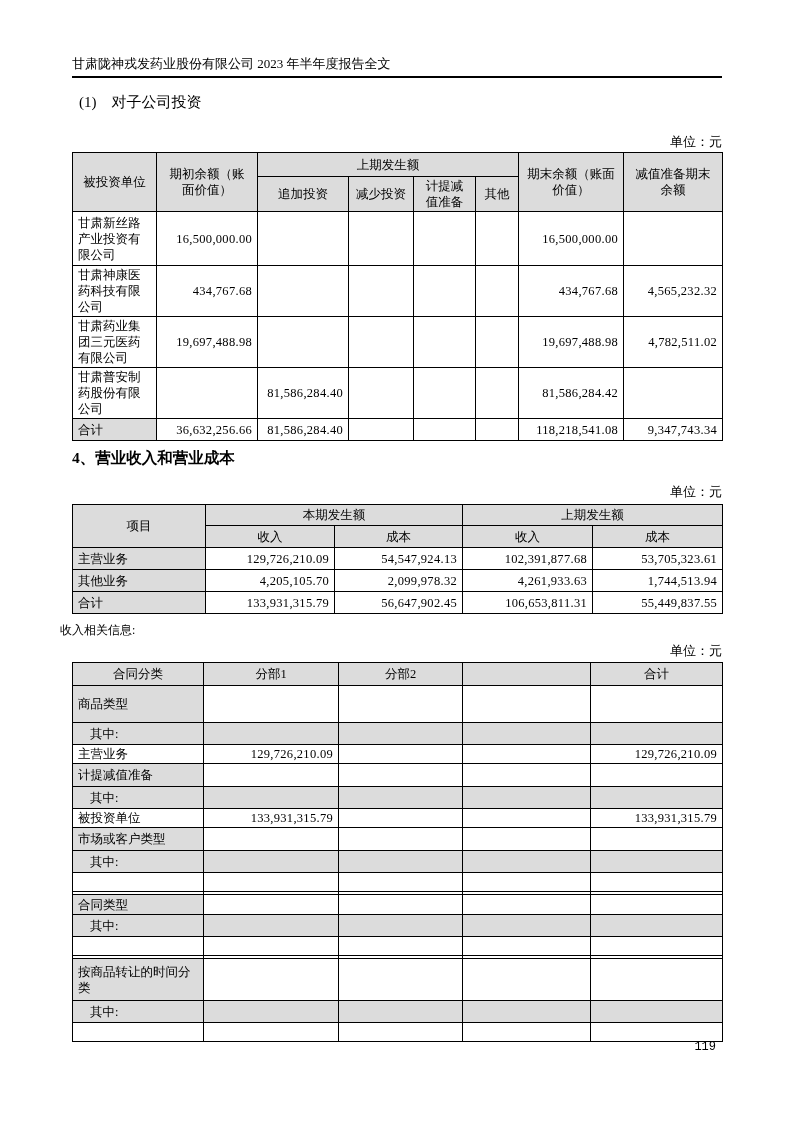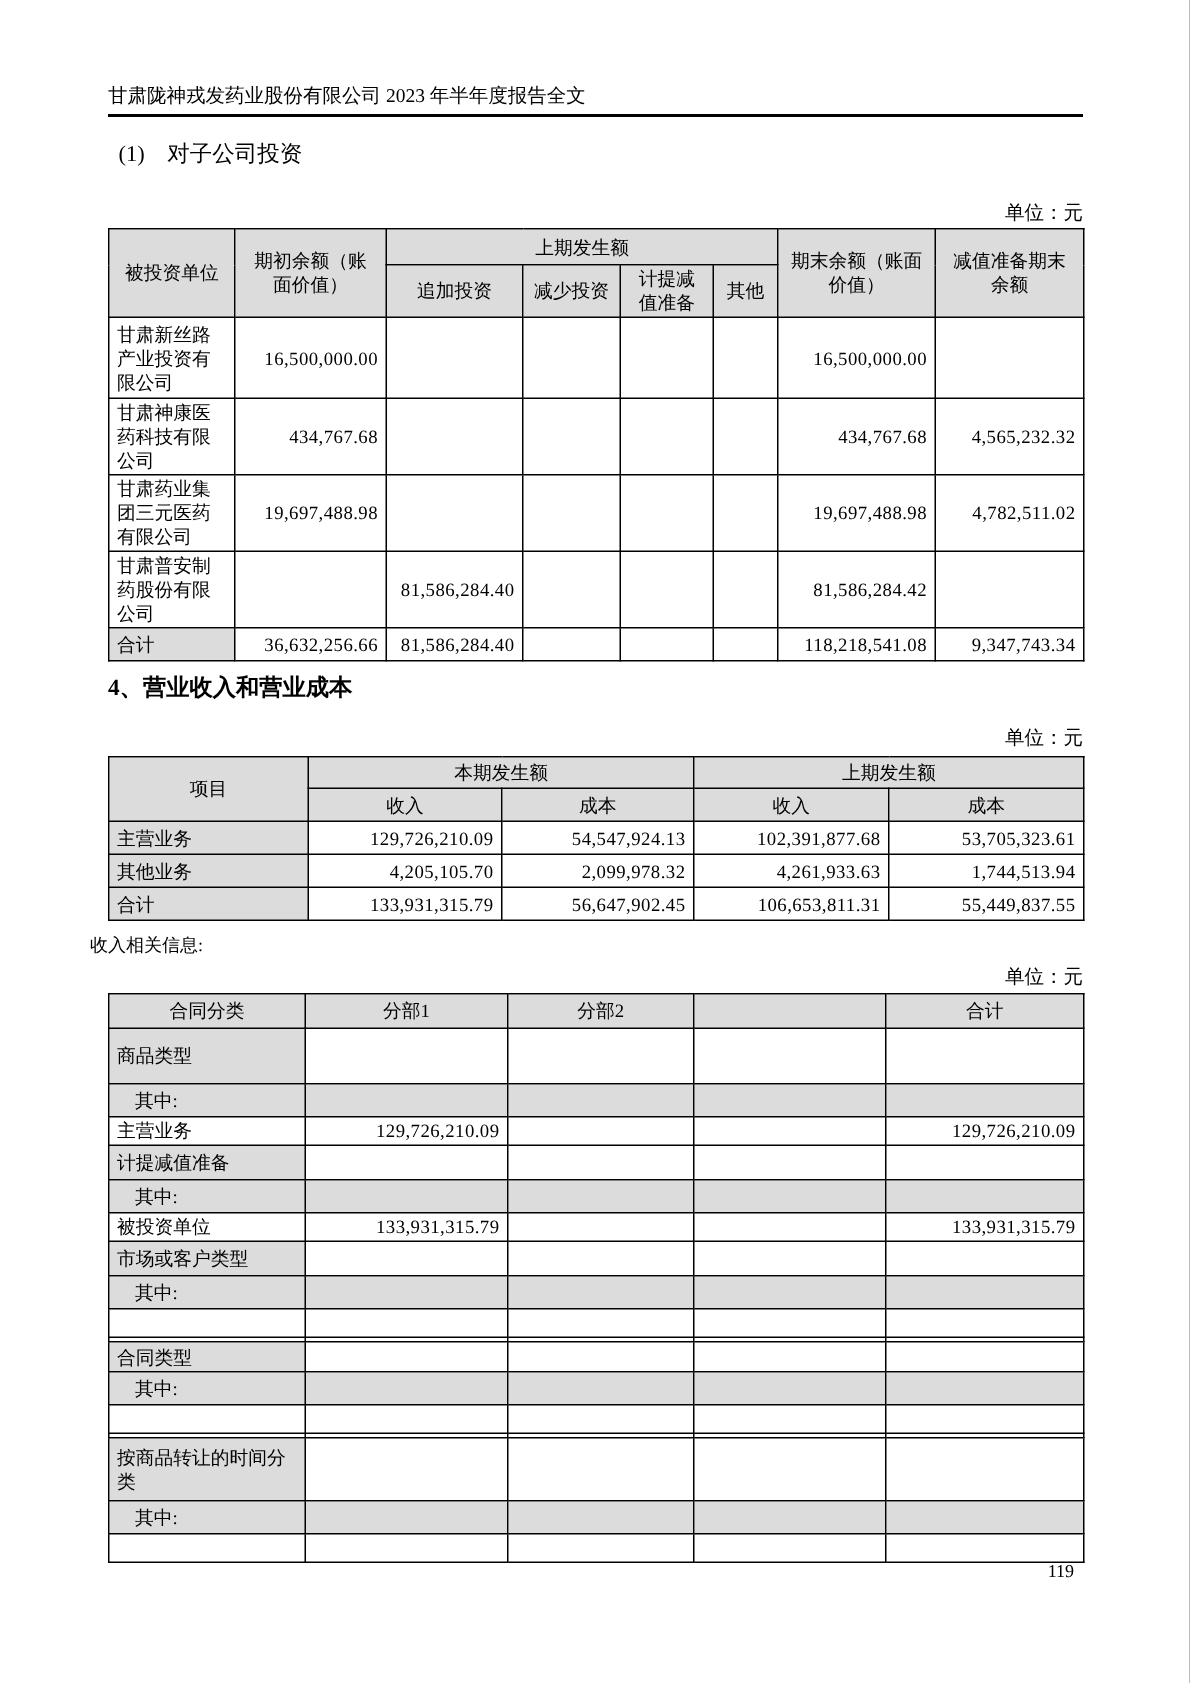--- a/index.html
+++ b/index.html
@@ -10,21 +10,21 @@
     font-family:"Liberation Serif","DejaVu Serif",serif;
     overflow:hidden;
   }
   .doc-header { position:absolute; left:72px; top:55px; width:650px; text-align:left; font-size:13px; }
   .header-rule { position:absolute; left:72px; top:76px; width:650px; border-top:2px solid #000; height:0; }
   .s1-title { position:absolute; left:79px; top:93px; font-size:15px; font-weight:normal; }
   .s2-title { position:absolute; left:72px; top:448px; font-size:15.5px; font-weight:bold; }
   .unit { position:absolute; left:72px; width:650px; text-align:right; font-size:13px; }
   .u1 { top:133px; } .u2 { top:483px; } .u3 { top:642px; }
   .note { position:absolute; left:60px; top:622px; font-size:12px; }
-  .page-number { position:absolute; left:72px; top:1040px; width:644px; text-align:right; font-size:12px; }
+  .page-number { position:absolute; left:72px; top:1040px; width:644px; text-align:right; font-size:12px;font-family:Liberation Mono, monospace; }
 
   table { border-collapse:collapse; table-layout:fixed; position:absolute; left:72px; width:650px; border:1px solid #000; }
   .t1 { top:152px; } .t2 { top:504px; } .t3 { top:662px; }
   td { border:1px solid #000; font-size:12.5px; overflow:hidden; vertical-align:middle; line-height:16px; word-break:break-all; }
   .grey { background:#dcdcdc; }
   .hc  { text-align:center; padding:1px 7px; }
   .lbl { text-align:left; padding:1px 5px; }
   .ind { padding-left:17px;margin-top:40px; }
   .num { text-align:right; padding:1px 5px; letter-spacing:0.3px; }
   .sliver td { height:3px; line-height:0; font-size:1px; padding:0; }

